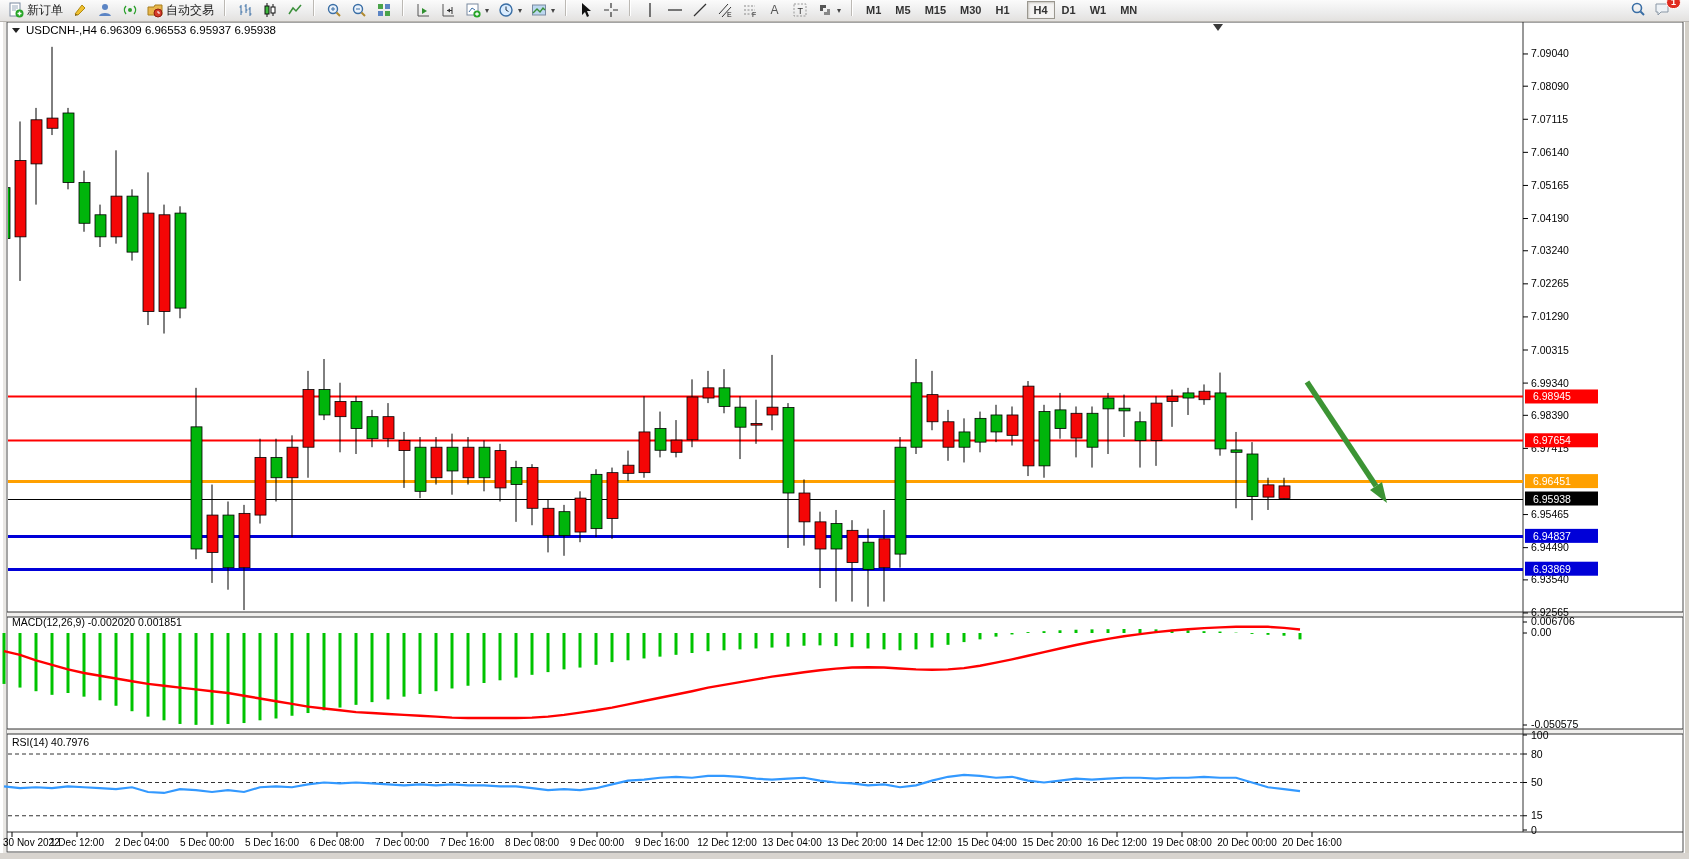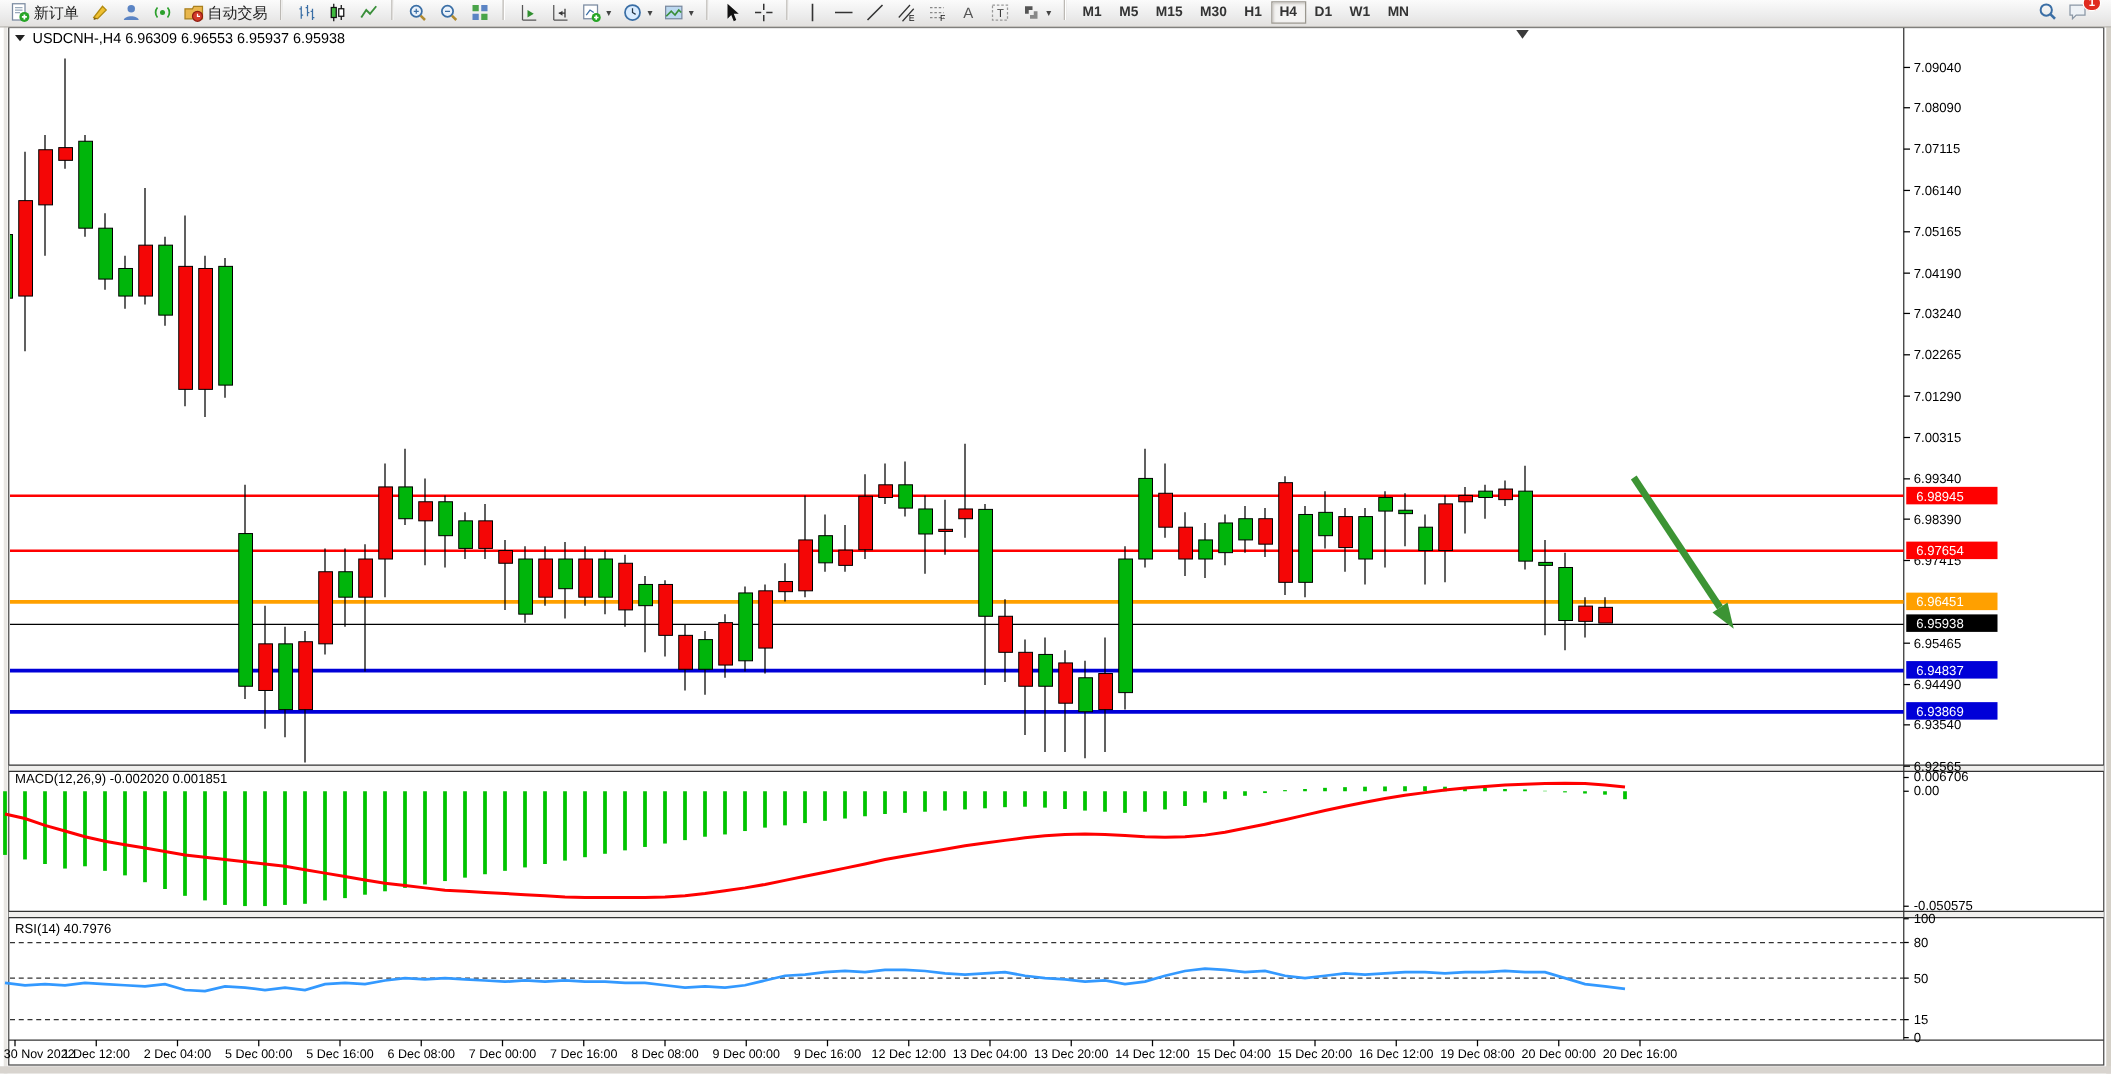--- a/index.html
+++ b/index.html
@@ -9,21 +9,21 @@
   
   #toolbar{position:absolute;left:0;top:0;width:1689px;height:21px;z-index:5;
     background:linear-gradient(#fbfbfb,#ececec 60%,#e3e1df);
     border-bottom:1px solid #b8b5b0;display:flex;align-items:flex-start;font-size:12px;color:#222;}
   .tb-group{display:flex;align-items:center;height:20px;padding:0 3px;}
   .tb-sep{width:1px;height:16px;background:#bcb9b4;border-right:1px solid #fff;margin:0 3px;}
   .tb-btn{display:flex;align-items:center;gap:3px;padding:1px 4px;border-radius:2px;cursor:default;}
   .icn{width:17px;height:16px;display:inline-flex;align-items:center;justify-content:center;}
   .caret{font-size:8px;color:#444;margin-left:1px;}
   .tf-btn{padding:2px 6px;font-size:11px;color:#333;border:1px solid transparent;font-weight:bold;}
-  .tf-btn.active{background:#f4f3f2;border:1px solid #9a978f;box-shadow:inset 1px 1px 2px #c9c6c0;}
+  .tf-btn.active{background:#f4f3f2;border:1px solid #9a978f;box-shadow:inset 1px 1px 2px #c9c6c0;margin-left:10px;}
   .badge{position:absolute;top:-4px;right:-6px;background:#e02b20;color:#fff;border-radius:7px;
     font-size:9px;font-weight:bold;padding:0 4px;line-height:11px;border:1px solid #fff;}
   .bubble-wrap{position:relative;margin-right:14px;}
   .cn{font-family:"Liberation Sans","DejaVu Sans",sans-serif;}
 </style>
 </head>
 <body>
 
 <div id="stage">
 

